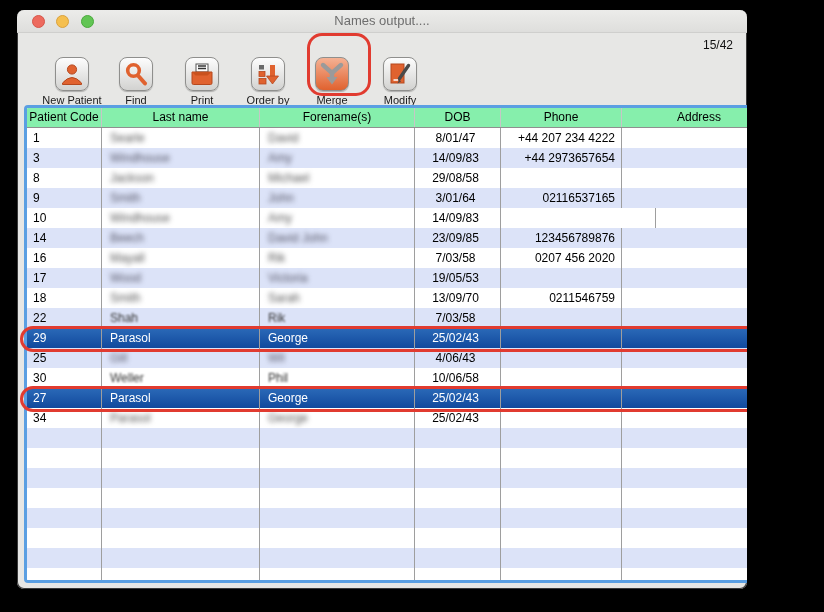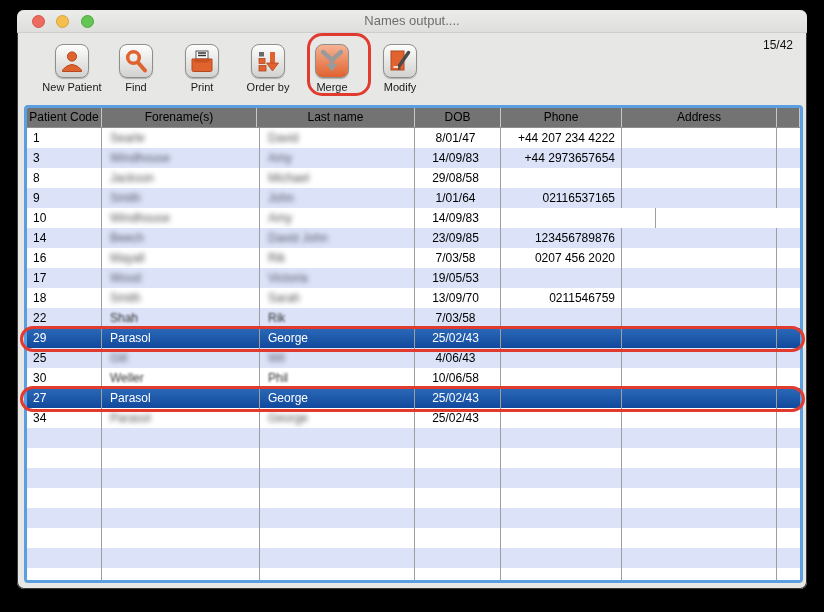--- a/index.html
+++ b/index.html
@@ -1,48 +1,48 @@
 <!DOCTYPE html>
 <html><head>
 <meta charset="utf-8">
 <style>
   html,body{margin:0;padding:0;}
   body{width:824px;height:612px;background:#000;position:relative;overflow:hidden;
        font-family:"Liberation Sans",sans-serif;-webkit-font-smoothing:antialiased;}
-  .window{position:absolute;left:17px;top:10px;width:790px;height:579px;
+  .window{position:absolute;left:17px;top:10px;width:730px;height:579px;
           background:#e7e7e5;border-radius:7px;overflow:hidden;
           box-shadow:0 0 0 1px #3a3a3a inset;}
   
   .titlebar{position:relative;height:22px;background:linear-gradient(#ececea,#dededc);
             border-bottom:1px solid #cfcfcd;}
   .tl{position:absolute;top:5px;width:13px;height:13px;border-radius:50%;}
   .tl.red{left:15px;background:#ed6a5e;border:1px solid #d55549;box-sizing:border-box;}
   .tl.yellow{left:39px;background:#f5bf4f;border:1px solid #d9a13d;box-sizing:border-box;}
   .tl.green{left:64px;background:#62c554;border:1px solid #4aa93c;box-sizing:border-box;}
   .title{position:absolute;left:0;right:0;top:0;height:22px;line-height:22px;
          text-align:center;font-size:13px;color:#6e6e6e;}
   
   .toolbar{position:absolute;left:0;top:22px;width:100%;height:73px;}
-  .tool-btn{position:absolute;top:12px;width:70px;text-align:center;cursor:default;}
+  .tool-btn{position:absolute;top:25px;width:70px;text-align:center;cursor:default;}
   .tool-btn .icon-box{width:34px;height:34px;margin:0 auto;border-radius:8px;
        background:linear-gradient(#fdfdfd,#d2d2d0);border:1px solid #8f8f8d;
        box-sizing:border-box;display:flex;align-items:center;justify-content:center;
        box-shadow:0 1px 1px rgba(0,0,0,.25);}
   .tool-btn .icon-box.orange-bg{background:linear-gradient(#f5b294,#e0622f);}
   .tool-btn .tlabel{display:block;margin-top:3px;font-size:11px;color:#1a1a1a;}
   .btn-0{left:20px;}.btn-1{left:84px;}.btn-2{left:150px;}
   .btn-3{left:216px;}.btn-4{left:280px;}.btn-5{left:348px;}
   .merge-ring{position:absolute;left:290px;top:1px;width:64px;height:63px;
       border:3.5px solid #e13b30;border-radius:15px;box-sizing:border-box;pointer-events:none;}
   .count{position:absolute;top:28px;right:14px;font-size:12px;color:#111;margin-left:12px;}
   
   .table-wrap{position:absolute;left:7px;top:95px;width:779px;height:478px;
       border:3px solid #5b9fe2;border-radius:4px;box-sizing:border-box;
       background:#fff;overflow:hidden;}
-  .thead{display:flex;height:20px;background:#737373;border-bottom:1px solid #8f8f8f;
+  .thead{display:flex;height:20px;background:#86efac;border-bottom:1px solid #8f8f8f;
          box-sizing:border-box;}
   .thead .hc{font-size:12px;color:#000;text-align:center;line-height:19px;
          border-right:1px solid #c6c6c6;box-sizing:border-box;overflow:hidden;white-space:nowrap;}
   .row{display:flex;height:20px;background:#fff;}
   .row.stripe{background:#dce3f8;}
   .row.selected{background:linear-gradient(#2b6ab8,#11499d);color:#fff;}
   .cell{font-size:12px;line-height:20px;border-right:1px solid #9e9e9e;
         box-sizing:border-box;overflow:hidden;white-space:nowrap;color:inherit;}
   .row:not(.selected) .cell{color:#000;}
   .c0{width:75px;padding-left:6px;}
@@ -145,22 +145,22 @@
     </div>
 
     <div class="merge-ring"></div>
   </div>
 
   <div class="count">15/42</div>
 
   <div class="table-wrap">
     <div class="thead">
       <div class="hc h0">Patient Code</div>
+      <div class="hc h1">Last name</div>
       <div class="hc h2">Forename(s)</div>
-      <div class="hc h1">Last name</div>
       <div class="hc h3">DOB</div>
       <div class="hc h4">Phone</div>
       <div class="hc h5">Address</div>
       <div class="hc h6"></div>
     </div>
     <div>
         <div class="row">
           <div class="cell c0"><span>1</span></div>
           <div class="cell c1"><span class="blur-full">Searle</span></div>
           <div class="cell c2"><span class="blur-full">David</span></div>
@@ -184,21 +184,21 @@
           <div class="cell c2"><span class="blur-full">Michael</span></div>
           <div class="cell c3"><span>29/08/58</span></div>
           <div class="cell c4"></div>
           <div class="cell c5"></div>
           <div class="cell c6"></div>
         </div>
         <div class="row stripe">
           <div class="cell c0"><span>9</span></div>
           <div class="cell c1"><span class="blur-full">Smith</span></div>
           <div class="cell c2"><span class="blur-full">John</span></div>
-          <div class="cell c3"><span>1/01/64</span></div>
+          <div class="cell c3"><span>3/01/64</span></div>
           <div class="cell c4"><span>02116537165</span></div>
           <div class="cell c5"></div>
           <div class="cell c6"></div>
         </div>
         <div class="row">
           <div class="cell c0"><span>10</span></div>
           <div class="cell c1"><span class="blur-full">Windhouse</span></div>
           <div class="cell c2"><span class="blur-full">Amy</span></div>
           <div class="cell c3"><span>14/09/83</span></div>
           <div class="cell c5"></div>

